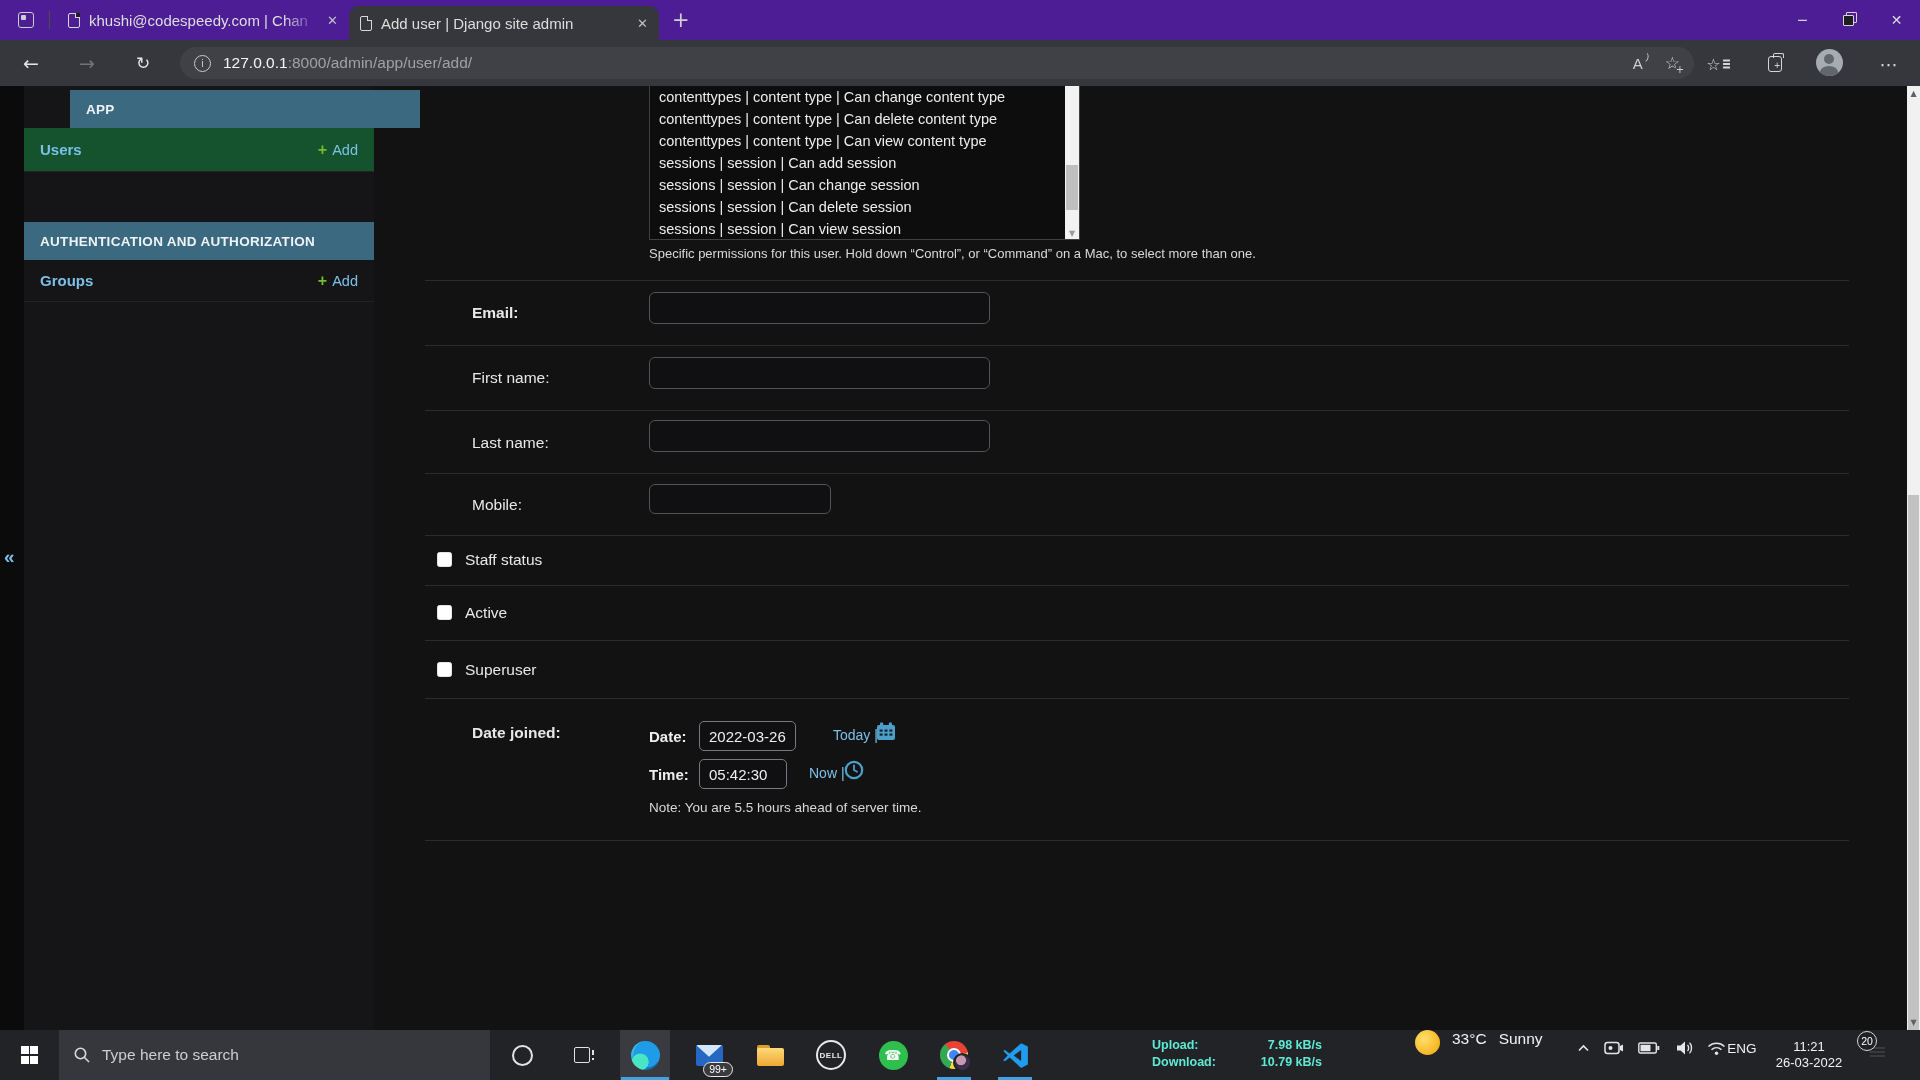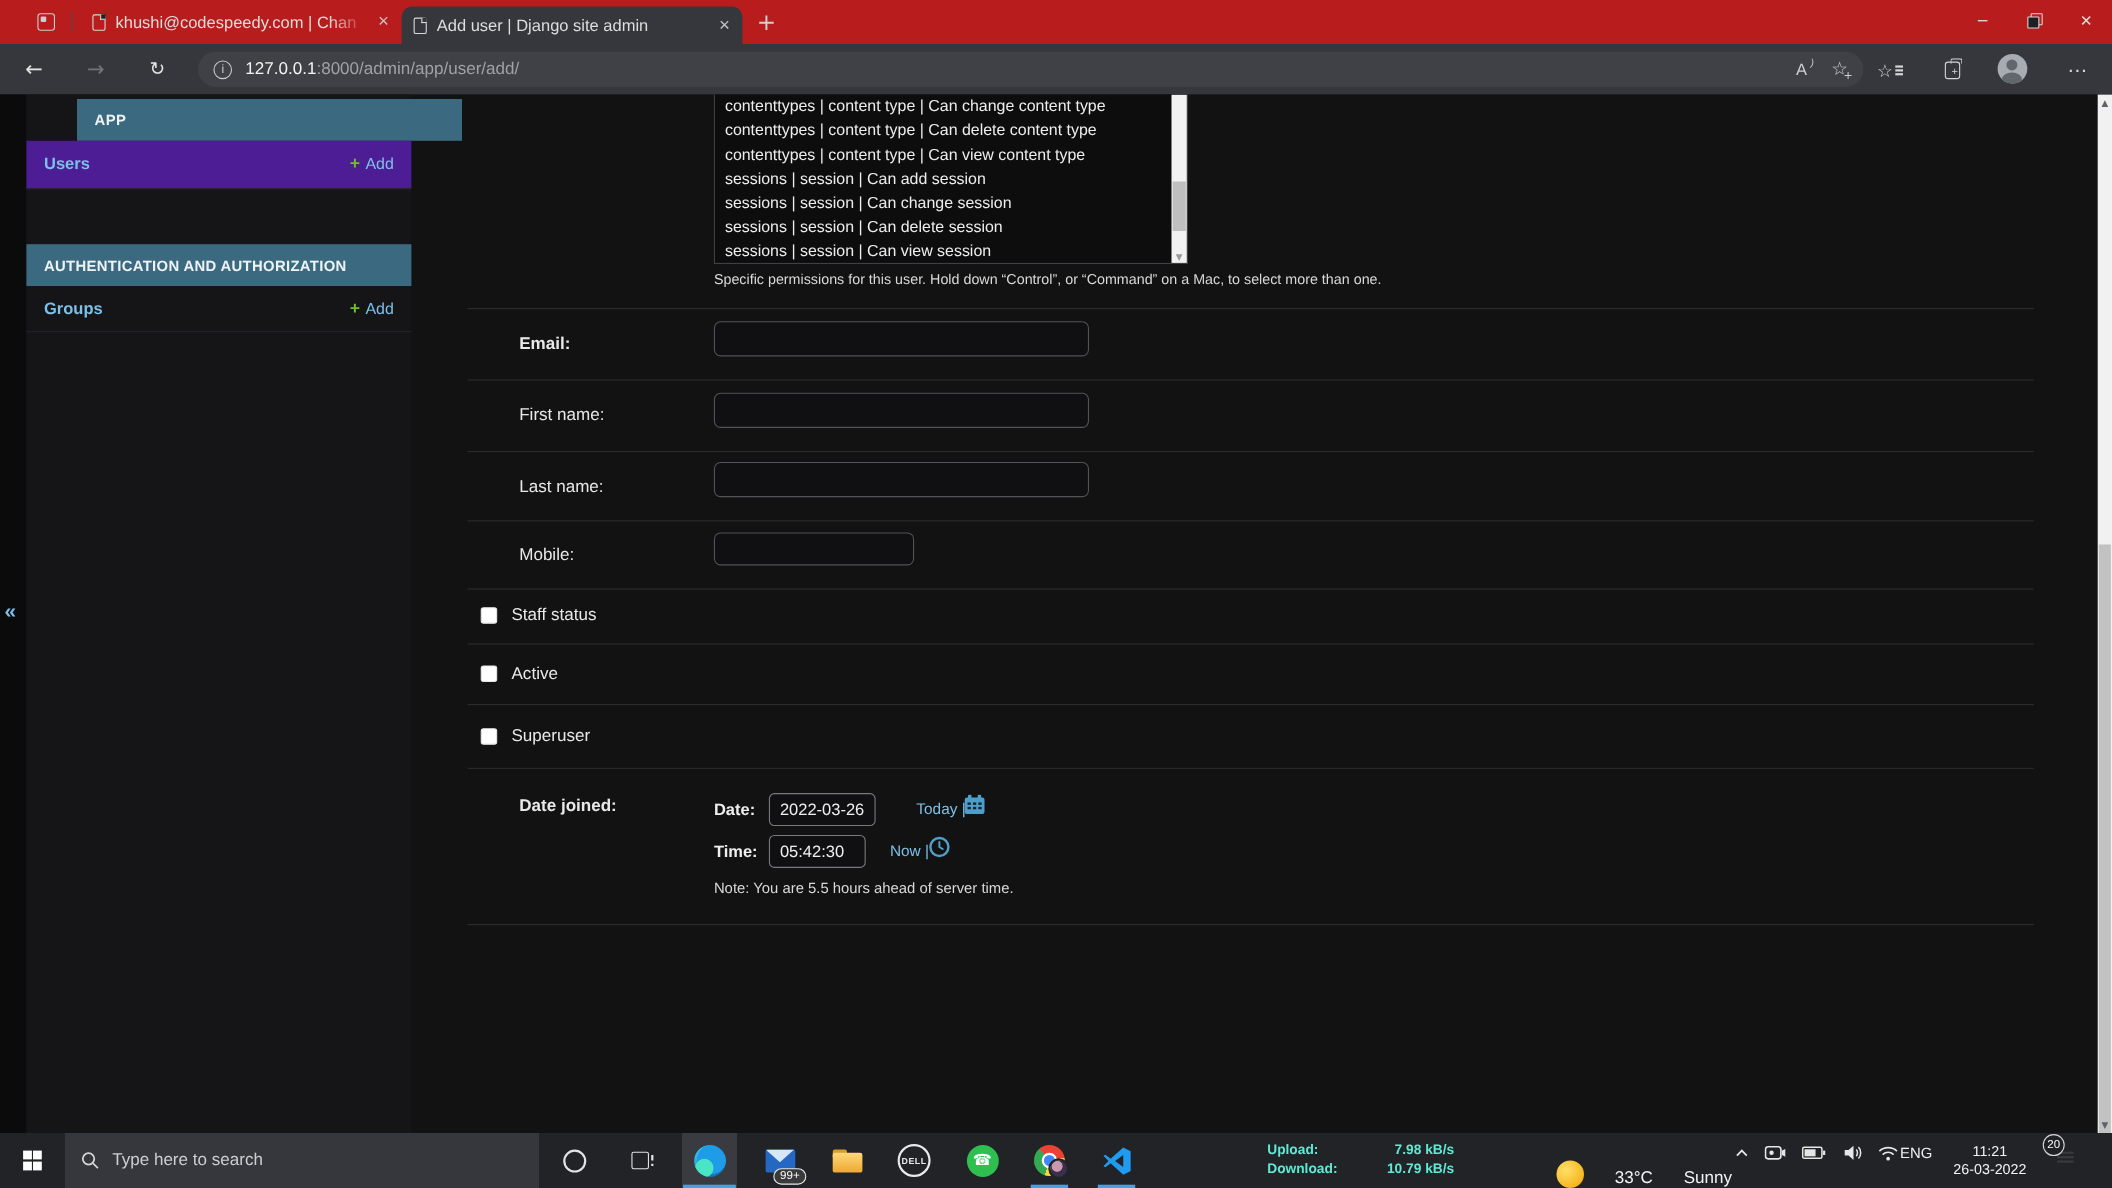--- a/index.html
+++ b/index.html
@@ -2,21 +2,21 @@
 <html><head>
 <meta charset="utf-8">
 <style>
   * { margin:0; padding:0; box-sizing:border-box; }
   html,body { background:#000; }
   body { font-family:"Liberation Sans", sans-serif; }
   .screen { position:relative; width:1920px; height:1080px; background:#121212; overflow:hidden; }
   .ico { font-family:"DejaVu Sans", sans-serif; }
 
   
-  .tabbar { position:absolute; top:0; left:0; right:0; height:40px; background:#b91c1c; display:flex; align-items:center;padding-left:16px; }
+  .tabbar { position:absolute; top:0; left:0; right:0; height:40px; background:#4c1d95; display:flex; align-items:center; }
   .tab-actions { width:32px; height:28px; margin-left:10px; display:flex; align-items:center; justify-content:center; }
   .tab-actions .sq { position:relative; width:16px; height:16px; border:1.6px solid #cdcdcd; border-radius:3px; }
   .tab-actions .sq:before { content:""; position:absolute; left:1.5px; top:1.5px; width:5px; height:5px; background:#cdcdcd; border-radius:1px; }
   .tab-divider { width:1px; height:18px; background:#4c4c50; margin:0 7px; }
   .tab { display:flex; align-items:center; gap:9px; height:40px; padding:0 11px; color:#dedede; font-size:15px; }
   .tab.inactive { width:292px; }
   .tab.active { width:310px; height:34px; margin-top:6px; background:#36373c; border-radius:10px 10px 0 0; }
   .tab-title { flex:1; white-space:nowrap; overflow:hidden; -webkit-mask-image:linear-gradient(90deg,#000 85%,transparent); mask-image:linear-gradient(90deg,#000 85%,transparent); }
   .docicon { position:relative; width:12px; height:15px; border:1.5px solid #d8d8d8; border-radius:2px; flex:none; }
   .docicon:after { content:""; position:absolute; right:-1px; top:-1px; width:4px; height:4px; border-left:1.5px solid #d8d8d8; border-bottom:1.5px solid #d8d8d8; background:#1e1f23; }
@@ -64,21 +64,21 @@
   .collapse-toggle { position:absolute; left:4px; top:460px; color:#7cc0e8; font-size:19px; font-weight:bold; }
 
   
   .sidebar { position:absolute; left:24px; top:0; width:350px; height:100%; background:#151518; }
   .side-header { position:absolute; left:0; width:100%; height:38px; background:#3b6a80; color:#eef3f6; font-size:13.5px; font-weight:bold; letter-spacing:.3px; display:flex; align-items:center; padding:0 16px; }
   .side-row { position:absolute; left:0; width:100%; height:44px; display:flex; align-items:center; padding:0 16px; border-bottom:1px solid #232327; }
   .side-row .rowlabel { color:#7cc0e8; font-weight:bold; font-size:15px; }
   .addlink { margin-left:auto; display:flex; align-items:center; gap:5px; }
   .addlink .plus { color:#70bf2b; font-weight:bold; font-size:16px; }
   .addlink .addtxt { color:#7cc0e8; font-size:14.5px; }
-  .hdr-app { top:4px;margin-left:46px; } .row-users { top:42px; background:#4c1d95; }
+  .hdr-app { top:4px;margin-left:46px; } .row-users { top:42px; background:#14532d; }
   .hdr-auth { top:136px; } .row-groups { top:174px; height:42px; }
 
   
   .listbox { position:absolute; left:649px; top:0; width:431px; height:154px; background:#0d0d0e; border:1px solid #404044; border-top:none; overflow:hidden; }
   .perm-opt { font-size:14.5px; line-height:22px; color:#ededed; padding-left:9px; white-space:nowrap; overflow:hidden; width:416px; }
   .lb-scroll { position:absolute; top:0; right:0; width:14px; height:100%; background:#f2f2f2; }
   .lb-thumb { position:absolute; left:1px; right:1px; top:79px; height:45px; background:#bfbfbf; }
   .lb-down { position:absolute; bottom:1px; left:0; width:100%; text-align:center; font-size:8px; color:#9b9b9b; }
   .perm-help { position:absolute; left:649px; top:160px; color:#d9d9d9; font-size:13px; }
 
@@ -133,21 +133,21 @@
   .folder:before { content:""; position:absolute; left:0; top:0; width:13px; height:7px; background:#d99e2b; border-radius:2px 2px 0 0; }
   .folder:after { content:""; position:absolute; left:0; top:3px; right:0; bottom:0; background:linear-gradient(180deg,#ffd978,#eda833); border-radius:2px; }
   .dellcirc { width:30px; height:30px; border:2px solid #e9e9e9; border-radius:50%; display:flex; align-items:center; justify-content:center; color:#e9e9e9; font-size:8px; font-weight:bold; letter-spacing:.5px; }
   .wacirc { width:29px; height:29px; background:#2ebf4f; border-radius:50%; display:flex; align-items:center; justify-content:center; color:#fff; font-size:14px; }
   .chromelogo { position:relative; width:28px; height:28px; border-radius:50%; background:conic-gradient(from -40deg,#ea4335 0 33%,#fdd835 0 66%,#34a853 0 100%); }
   .chromelogo:before { content:""; position:absolute; inset:7px; border-radius:50%; background:#4285f4; border:2.5px solid #fff; }
   .chromelogo:after { content:""; position:absolute; right:-4px; bottom:-3px; width:15px; height:15px; border-radius:50%; background:radial-gradient(circle at 40% 35%,#c79ab0 0 35%,#3b2f4d 40%); border:2px solid #222327; }
   .netblock { position:absolute; left:1152px; top:7px; font-size:12.5px; font-weight:bold; color:#5eead4; }
   .netrow { display:flex; line-height:17px; }
   .netrow .nl { width:82px; } .netrow .nv { width:88px; text-align:right; }
-  .weather { position:absolute; left:1415px; top:0; height:50px; display:flex; align-items:flex-end; gap:28px; color:#f2f2f2; font-size:15.5px; }
+  .weather { position:absolute; left:1415px; top:0; height:50px; display:flex; align-items:flex-start; gap:12px; color:#f2f2f2; font-size:15.5px; }
   .sun { width:25px; height:25px; border-radius:50%; background:radial-gradient(circle at 35% 35%,#ffdf6b,#f2a603); }
   .trayic { position:absolute; top:0; height:36px; display:flex; align-items:center; justify-content:center; }
   .lang { color:#eef0f2; font-size:13.5px; }
   .clockblk { position:absolute; left:1766px; top:0; width:86px; height:50px; color:#f0f2f4; font-size:13px; line-height:16px; display:flex; flex-direction:column; align-items:center; justify-content:center; }
   .notif { position:absolute; left:1866px; top:13px; }
   .notif .sheet { position:relative; width:23px; height:18px; background:#f0f0f0; border-radius:2px; }
   .notif .sheet:before { content:""; position:absolute; left:4px; top:4px; width:15px; height:1.8px; background:#3a3a3a; box-shadow:0 4px 0 #3a3a3a, 0 8px 0 #3a3a3a; }
   .badge20 { position:absolute; right:-11px; bottom:-8px; width:20px; height:20px; border:1.6px solid #d6d6d6; border-radius:50%; background:#202125; color:#fff; font-size:10.5px; display:flex; align-items:center; justify-content:center; }
 </style>
 </head>

